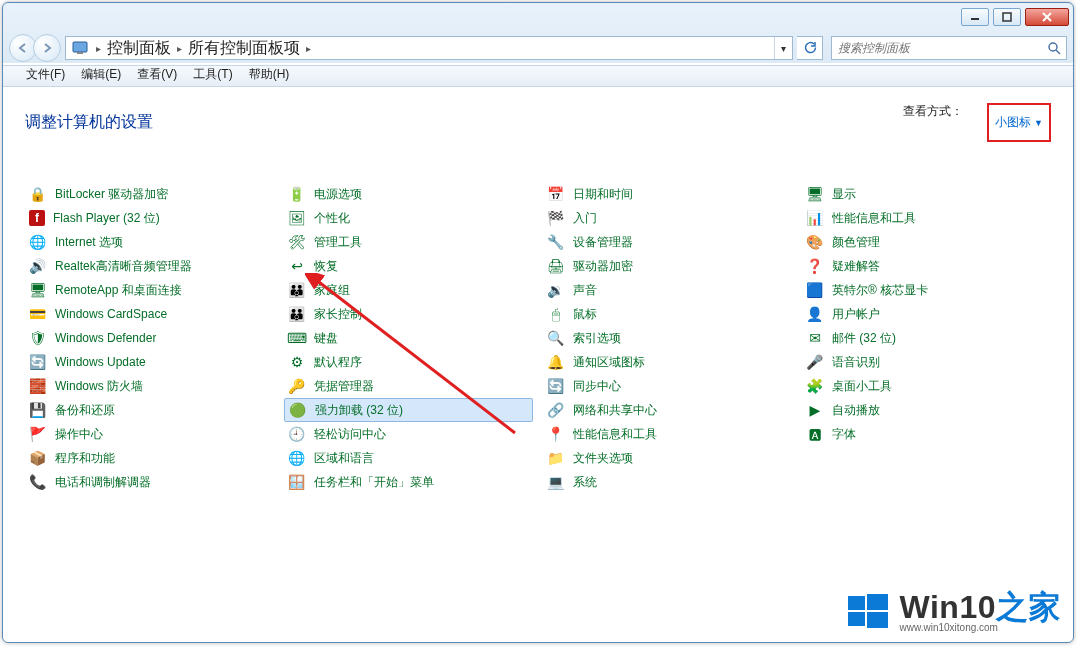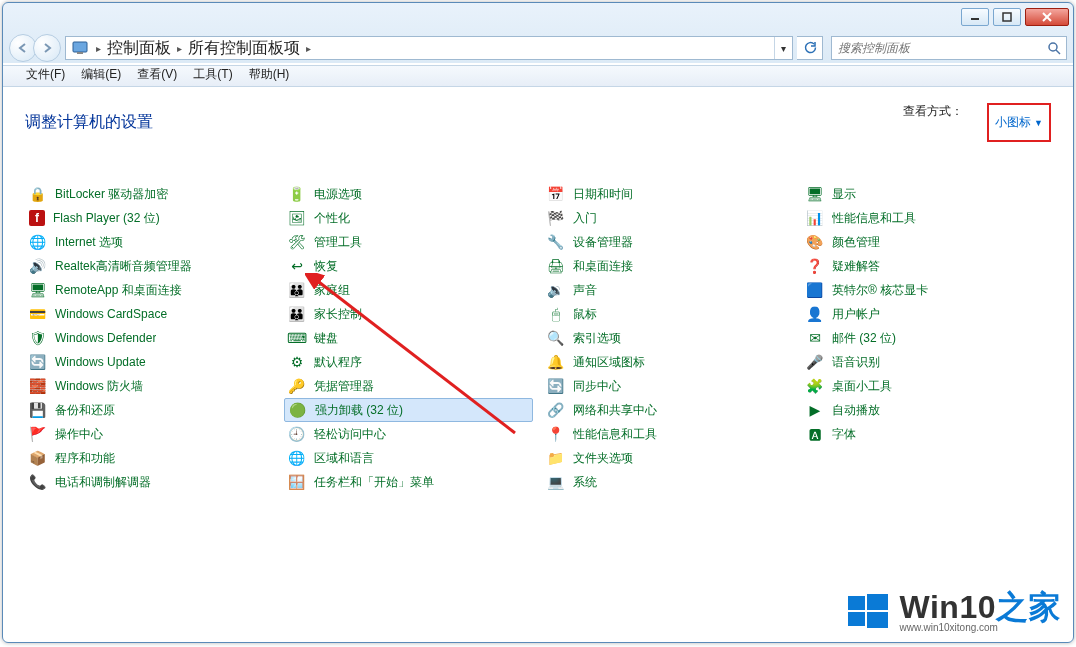--- a/index.html
+++ b/index.html
@@ -253,21 +253,21 @@
         <div class="item">
           <span class="ico">🏁</span>
           <span class="txt">入门</span>
         </div>
         <div class="item">
           <span class="ico">🔧</span>
           <span class="txt">设备管理器</span>
         </div>
         <div class="item">
           <span class="ico">🖨</span>
-          <span class="txt">和桌面连接</span>
+          <span class="txt">驱动器加密</span>
         </div>
         <div class="item">
           <span class="ico">🔉</span>
           <span class="txt">声音</span>
         </div>
         <div class="item">
           <span class="ico">🖱</span>
           <span class="txt">鼠标</span>
         </div>
         <div class="item">

